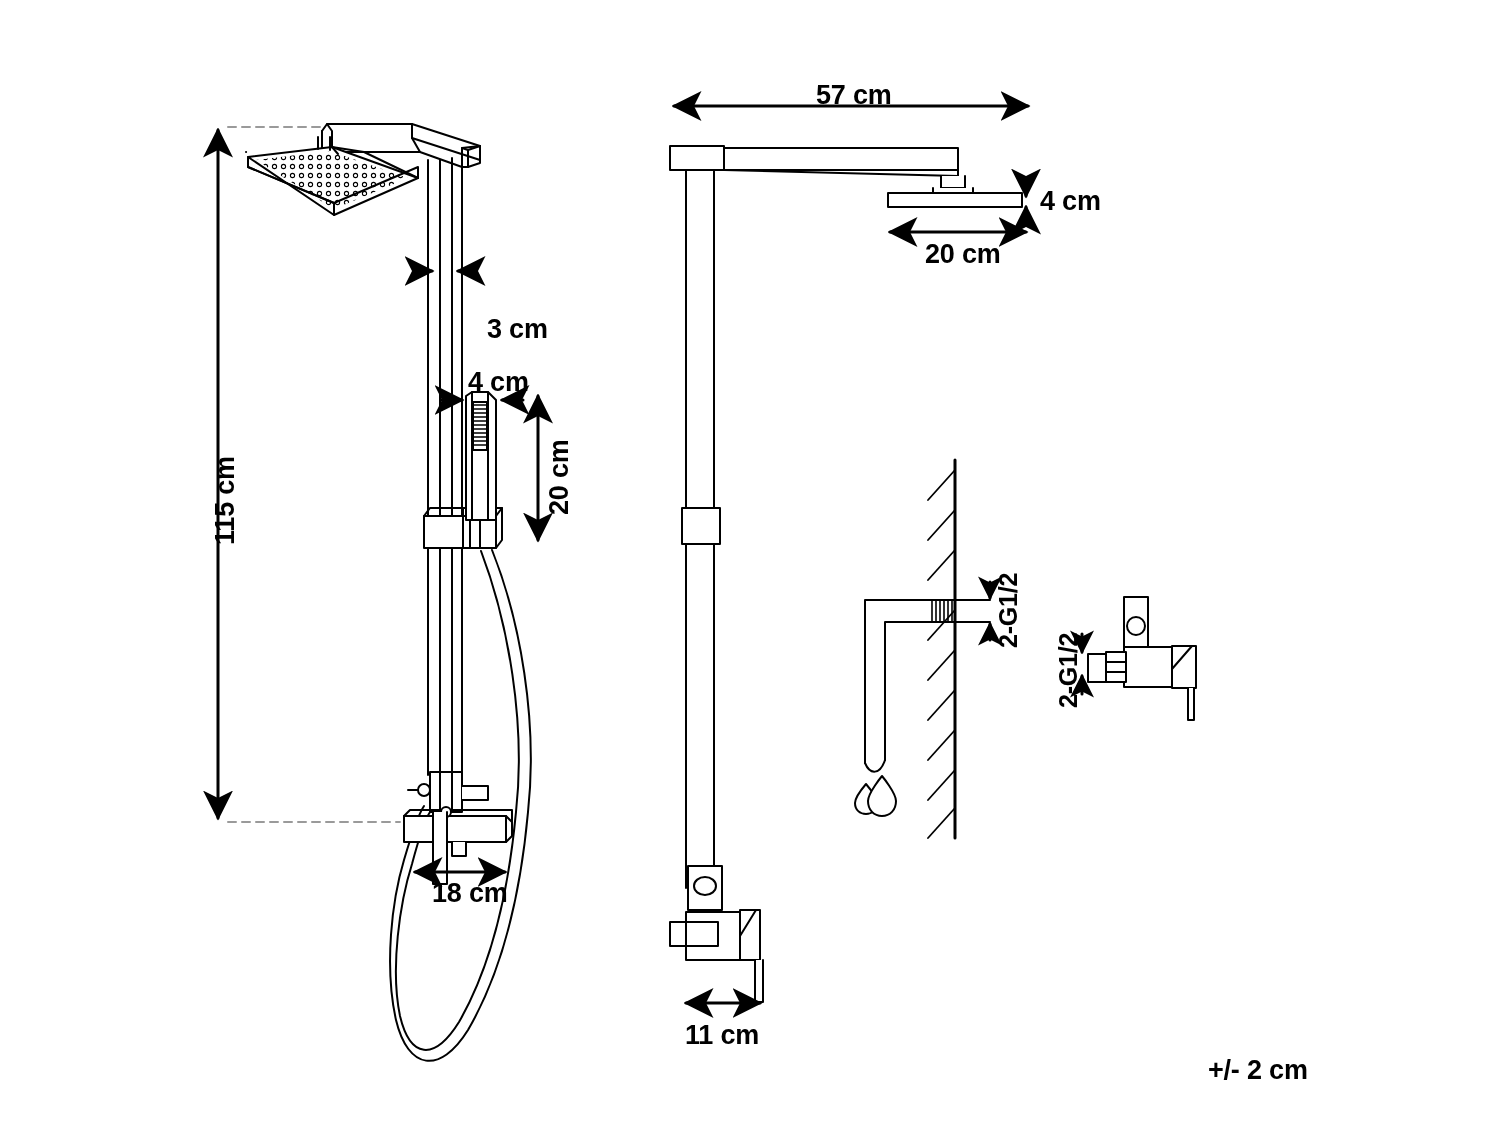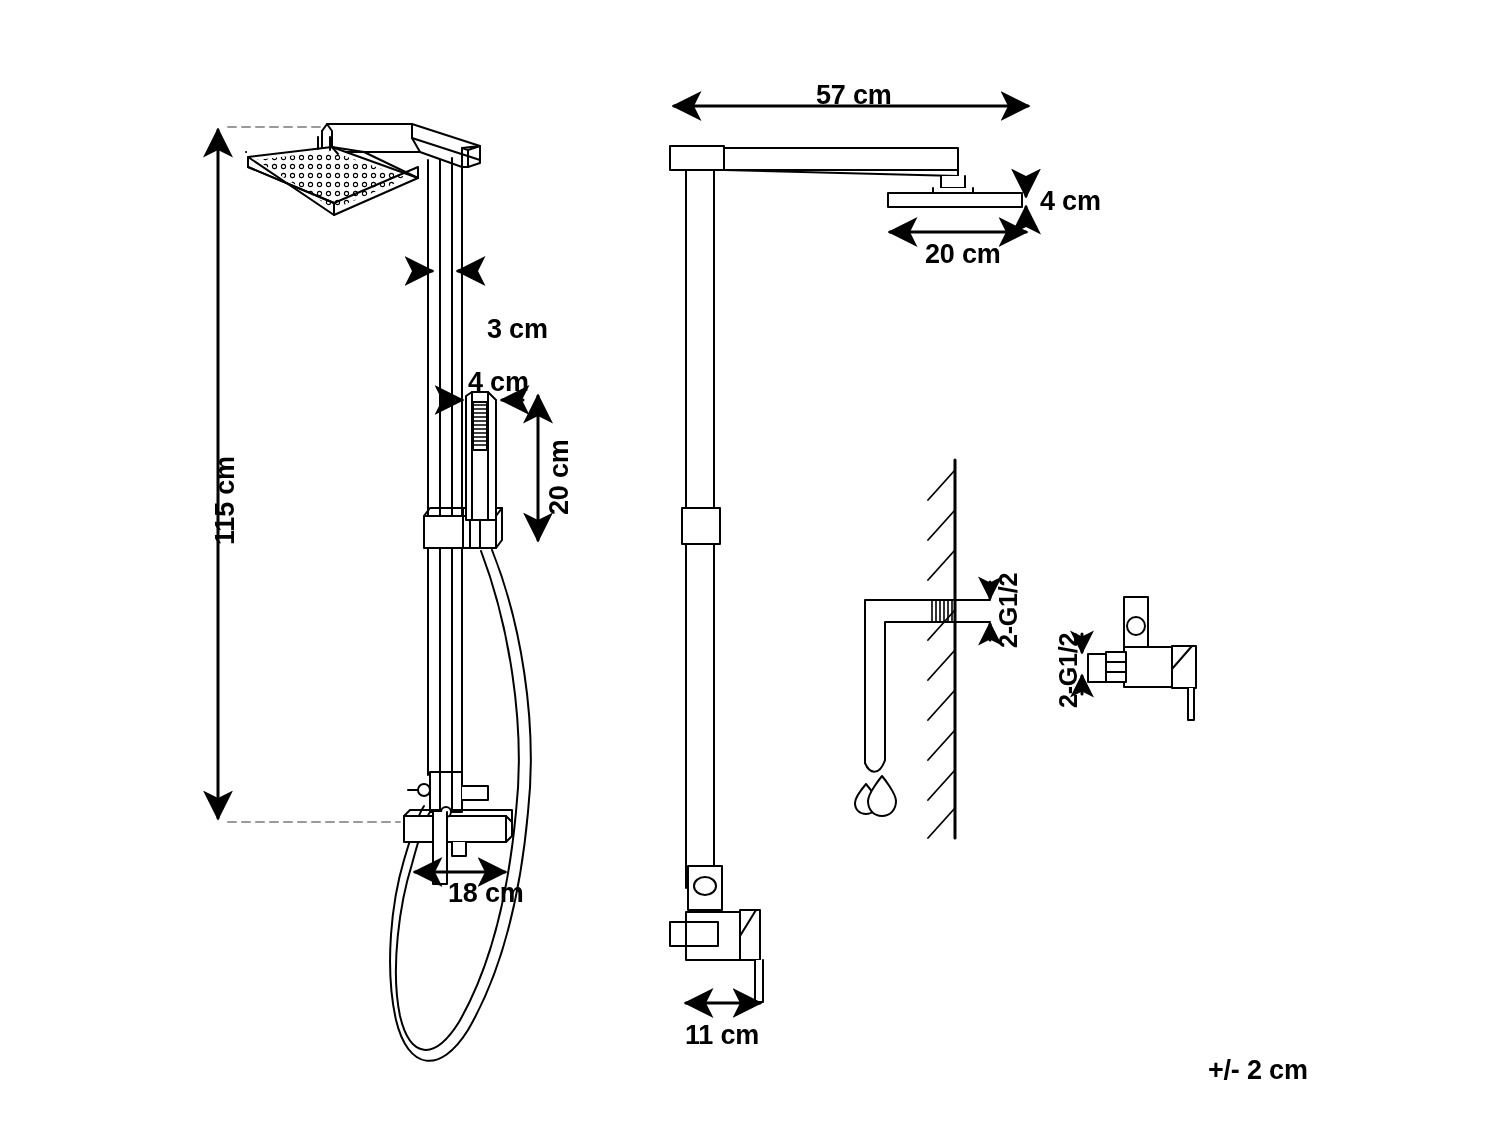--- a/index.html
+++ b/index.html
@@ -276,21 +276,21 @@
   </svg>
 
   <div class="dim-label sz-lg rot90" style="left:212px; top:545px;">115 cm</div>
 
   <div class="dim-label sz-lg" style="left:487px; top:268px;margin-top:48px;">3 cm</div>
 
   <div class="dim-label sz-lg" style="left:468px; top:369px;">4 cm</div>
 
   <div class="dim-label sz-lg rot90" style="left:546px; top:515px;">20 cm</div>
 
-  <div class="dim-label sz-lg" style="left:448px; top:880px;">18 cm</div>
+  <div class="dim-label sz-lg" style="left:432px; top:880px;">18 cm</div>
 
   <div class="dim-label sz-lg" style="left:816px; top:82px;">57 cm</div>
 
   <div class="dim-label sz-lg" style="left:1040px; top:188px;">4 cm</div>
 
   <div class="dim-label sz-lg" style="left:925px; top:241px;">20 cm</div>
 
   <div class="dim-label sz-lg" style="left:685px; top:1022px;">11 cm</div>
 
   <div class="dim-label sz-md rot90" style="left:996px; top:648px;">2-G1/2</div>

